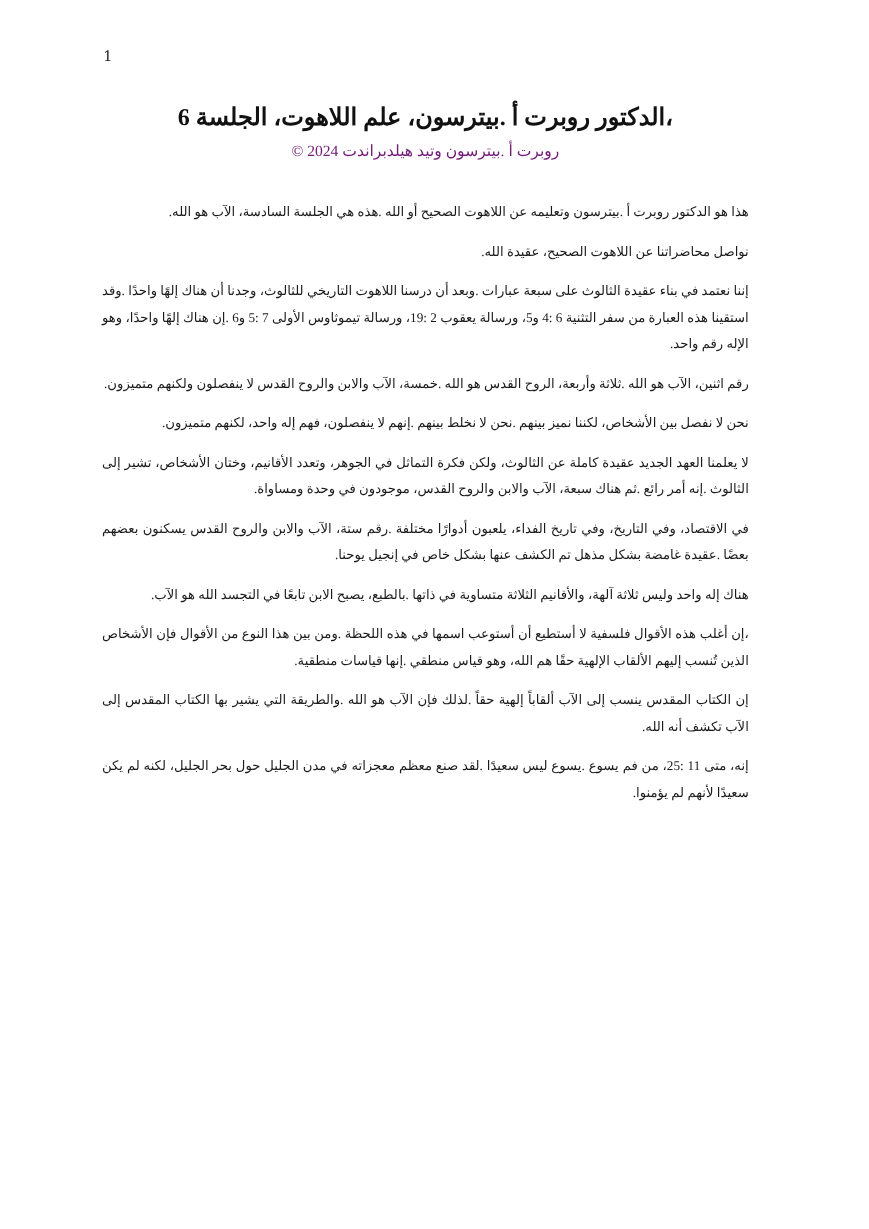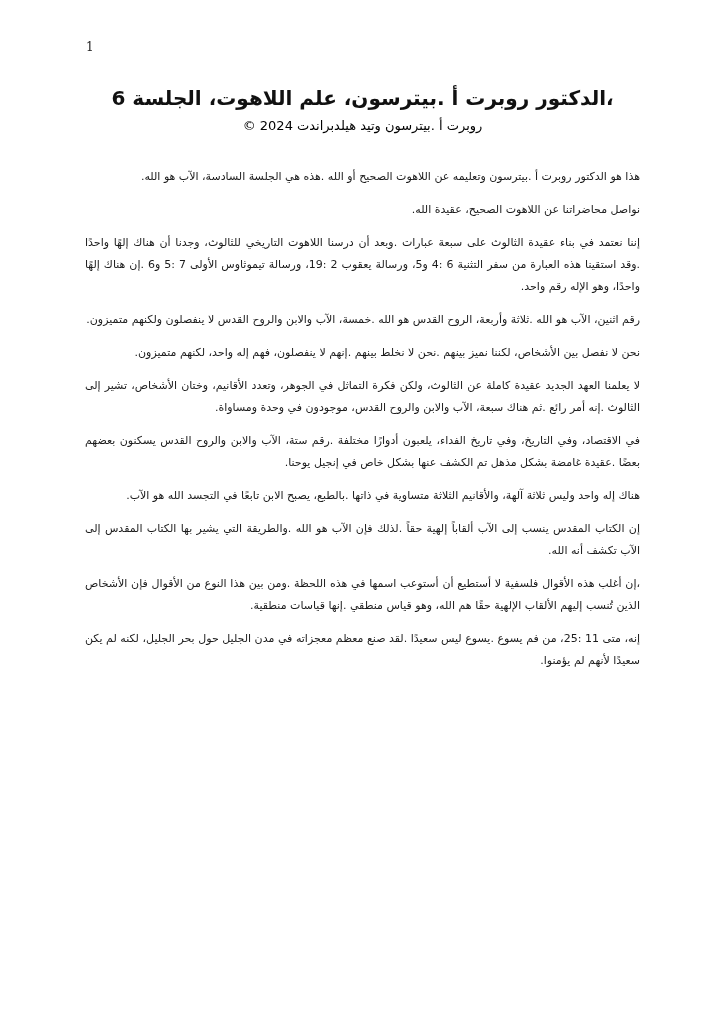--- a/index.html
+++ b/index.html
@@ -17,37 +17,38 @@
     top: 40px;
     left: 86px;
     font-size: 12px;
     font-family: "DejaVu Serif", serif;
     color: #222222;
   }
   .content {
     position: absolute;
     top: 84px;
     left: 85px;
-    right: 84px;
+    right: 100px;
     direction: rtl;
     unicode-bidi: embed;
+    font-family: Liberation Serif, serif;
   }
   .title {
     text-align: center;
     font-weight: bold;
     font-size: 20px;
     line-height: 28px;
     color: #111111;
   }
   .byline {
     text-align: center;
     font-size: 13px;
     line-height: 18px;
     margin-top: 5px;
-    color: #000000;
+    color: #701a75;
   }
   .paragraphs {
     margin-top: 31px;
     font-size: 11px;
     line-height: 22px;
     text-align: justify;
     text-justify: inter-word;
   }
   .paragraphs p {
     margin: 0 0 11px 0;
@@ -69,18 +70,18 @@
 
     <div class="paragraphs">
         <p>هذا هو الدكتور روبرت أ .بيترسون وتعليمه عن اللاهوت الصحيح أو الله .هذه هي الجلسة السادسة، الآب هو الله.</p>
         <p>نواصل محاضراتنا عن اللاهوت الصحيح، عقيدة الله.</p>
         <p>إننا نعتمد في بناء عقيدة الثالوث على سبعة عبارات .وبعد أن درسنا اللاهوت التاريخي للثالوث، وجدنا أن هناك إلهًا واحدًا .وقد استقينا هذه العبارة من سفر التثنية 6 :4 و5، ورسالة يعقوب 2 :19، ورسالة تيموثاوس الأولى 7 :5 و6 .إن هناك إلهًا واحدًا، وهو الإله رقم واحد.</p>
         <p>رقم اثنين، الآب هو الله .ثلاثة وأربعة، الروح القدس هو الله .خمسة، الآب والابن والروح القدس لا ينفصلون ولكنهم متميزون.</p>
         <p>نحن لا نفصل بين الأشخاص، لكننا نميز بينهم .نحن لا نخلط بينهم .إنهم لا ينفصلون، فهم إله واحد، لكنهم متميزون.</p>
         <p>لا يعلمنا العهد الجديد عقيدة كاملة عن الثالوث، ولكن فكرة التماثل في الجوهر، وتعدد الأقانيم، وختان الأشخاص، تشير إلى الثالوث .إنه أمر رائع .ثم هناك سبعة، الآب والابن والروح القدس، موجودون في وحدة ومساواة.</p>
         <p>في الاقتصاد، وفي التاريخ، وفي تاريخ الفداء، يلعبون أدوارًا مختلفة .رقم ستة، الآب والابن والروح القدس يسكنون بعضهم بعضًا .عقيدة غامضة بشكل مذهل تم الكشف عنها بشكل خاص في إنجيل يوحنا.</p>
         <p>هناك إله واحد وليس ثلاثة آلهة، والأقانيم الثلاثة متساوية في ذاتها .بالطبع، يصبح الابن تابعًا في التجسد الله هو الآب.</p>
+        <p>،إن أغلب هذه الأقوال فلسفية لا أستطيع أن أستوعب اسمها في هذه اللحظة .ومن بين هذا النوع من الأقوال فإن الأشخاص الذين تُنسب إليهم الألقاب الإلهية حقًا هم الله، وهو قياس منطقي .إنها قياسات منطقية.</p>
         <p>إن الكتاب المقدس ينسب إلى الآب ألقاباً إلهية حقاً .لذلك فإن الآب هو الله .والطريقة التي يشير بها الكتاب المقدس إلى الآب تكشف أنه الله.</p>
-        <p>،إن أغلب هذه الأقوال فلسفية لا أستطيع أن أستوعب اسمها في هذه اللحظة .ومن بين هذا النوع من الأقوال فإن الأشخاص الذين تُنسب إليهم الألقاب الإلهية حقًا هم الله، وهو قياس منطقي .إنها قياسات منطقية.</p>
         <p>إنه، متى 11 :25، من فم يسوع .يسوع ليس سعيدًا .لقد صنع معظم معجزاته في مدن الجليل حول بحر الجليل، لكنه لم يكن سعيدًا لأنهم لم يؤمنوا.</p>
       </div>
   </div>
 </div>
 
 </body></html>

